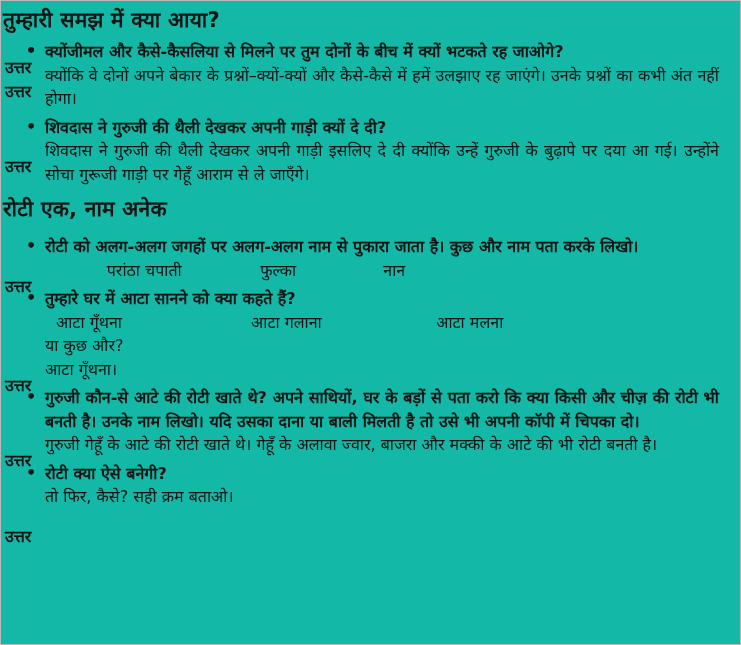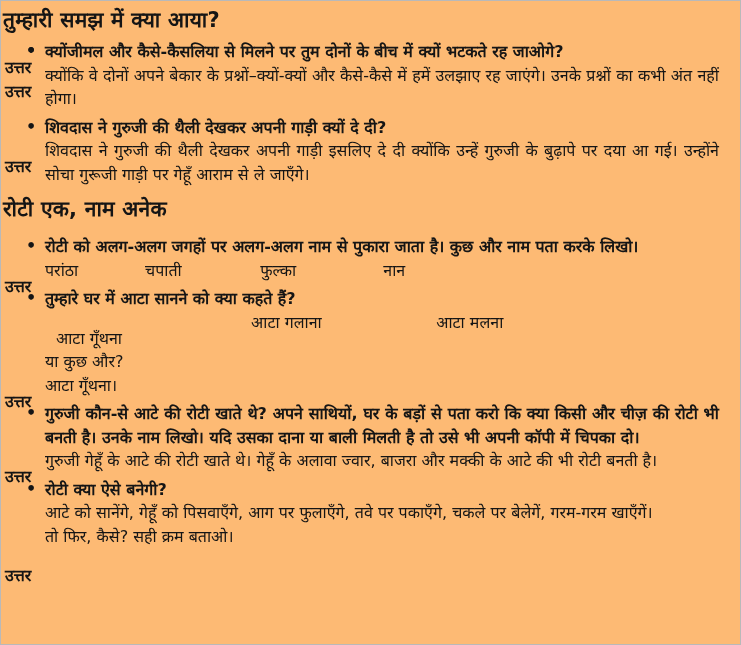--- a/index.html
+++ b/index.html
@@ -1,21 +1,21 @@
 <!DOCTYPE html>
 <html lang="hi"><head>
 <meta charset="utf-8">
 <style>
   html, body { margin: 0; padding: 0; background: #e8e8e8; }
   .page {
     position: relative;
     width: 741px;
     height: 645px;
     margin: 0 auto;
-    background: #fdba74;
+    background: #14b8a6;
     color: #151515;
     font-family: "DejaVu Sans", sans-serif;
     box-sizing: border-box;
     padding: 5px 18px 0 2px;
     overflow: hidden;
     border: 1px solid #b9b9b9;
   }
   .h1 {
     font-size: 21px;
     font-weight: 700;
@@ -41,23 +41,23 @@
     font-weight: 700;
   }
   .answer-label {
     position: absolute;
     left: 2px;
     top: 16px;
     width: 38px;
     font-weight: 700;
   }
   .cols span { display: inline-block; vertical-align: top; }
-  .opt-row .c0 { width: 190px; margin-top: 16px; }
+  .opt-row .c0 { width: 190px; }
   .opt-row .c1 { width: 180px; }
-  .ans-cols .c0 { width: 95px; }
+  .ans-cols .c0 { width: 95px; text-align: right; }
   .ans-cols .c1 { width: 110px; }
   .ans-cols .c2 { width: 118px; }
   .indent-more { padding-left: 53px; }
 </style>
 </head>
 <body>
 
 <div class="page">
 
   <div class="h1">तुम्हारी समझ में क्या आया?</div>
@@ -124,23 +124,20 @@
   </div>
   <div class="row just">
     <span class="answer-label">उत्तर</span>
     <span>गुरुजी गेहूँ के आटे की रोटी खाते थे। गेहूँ के अलावा ज्वार, बाजरा और मक्की के आटे की भी रोटी बनती है।</span>
   </div>
 
   <div class="row q">
     <span class="bullet-glyph">•</span>
     <span>रोटी क्या ऐसे बनेगी?</span>
   </div>
-  <div class="row just">
-    <span>आटे को सानेंगे, गेहूँ को पिसवाएँगे, आग पर फुलाएँगे, तवे पर पकाएँगे, चकले पर बेलेगें, गरम-गरम खाएँगें।</span>
-  </div>
   <div class="row">
     <span>तो फिर, कैसे? सही क्रम बताओ।</span>
   </div>
   <div class="row">
     <span class="answer-label">उत्तर</span>
   </div>
 
 </div>
 
 </body></html>

